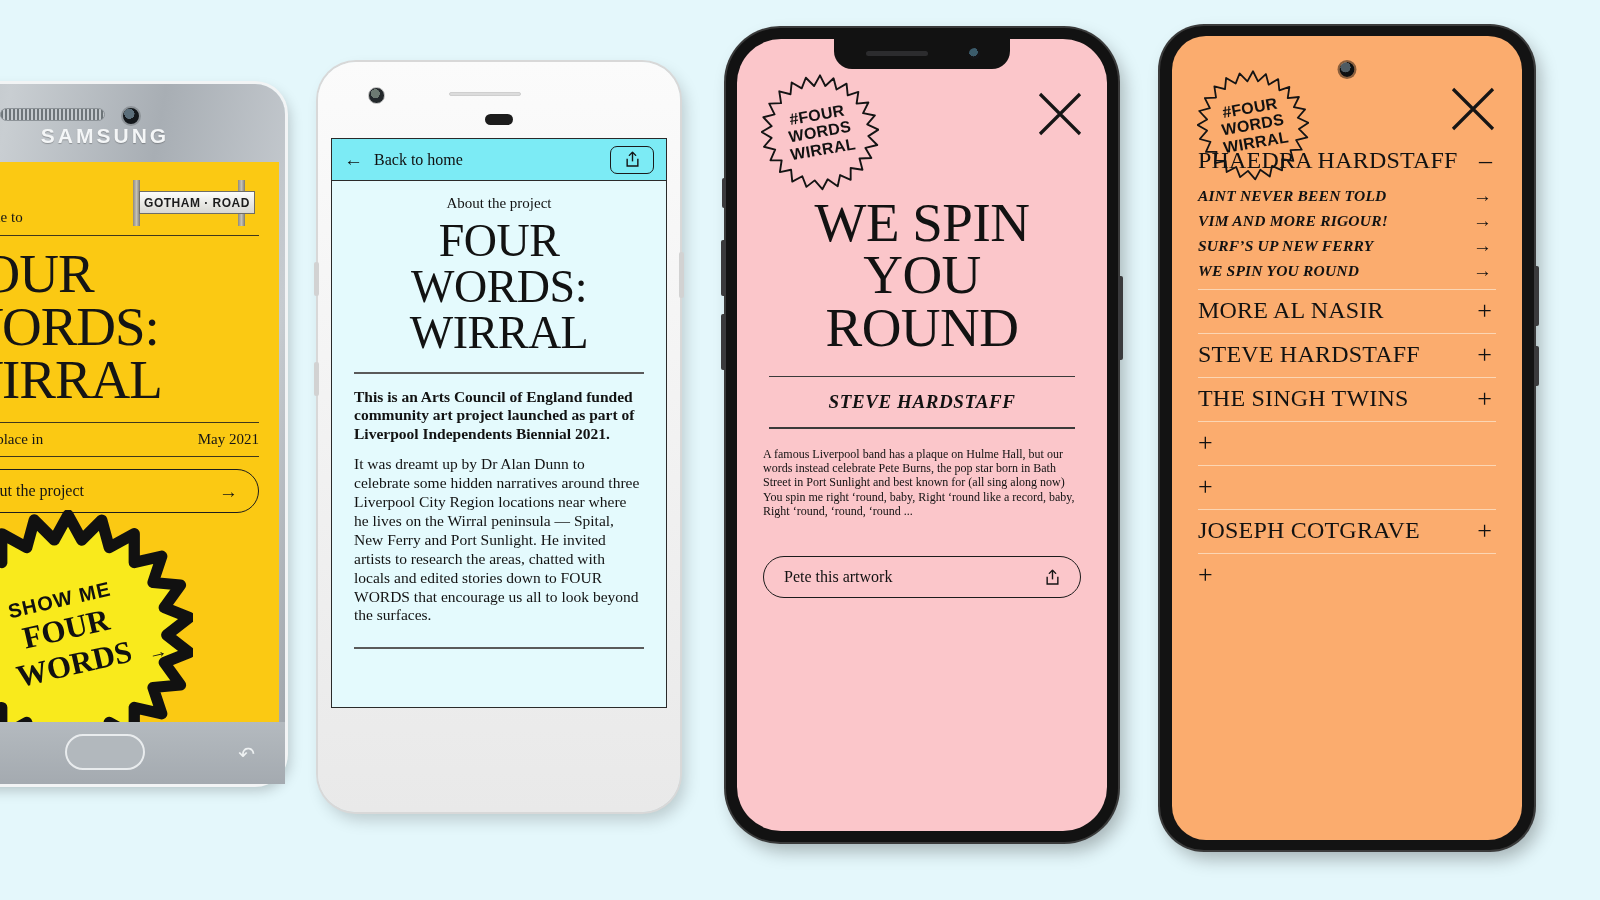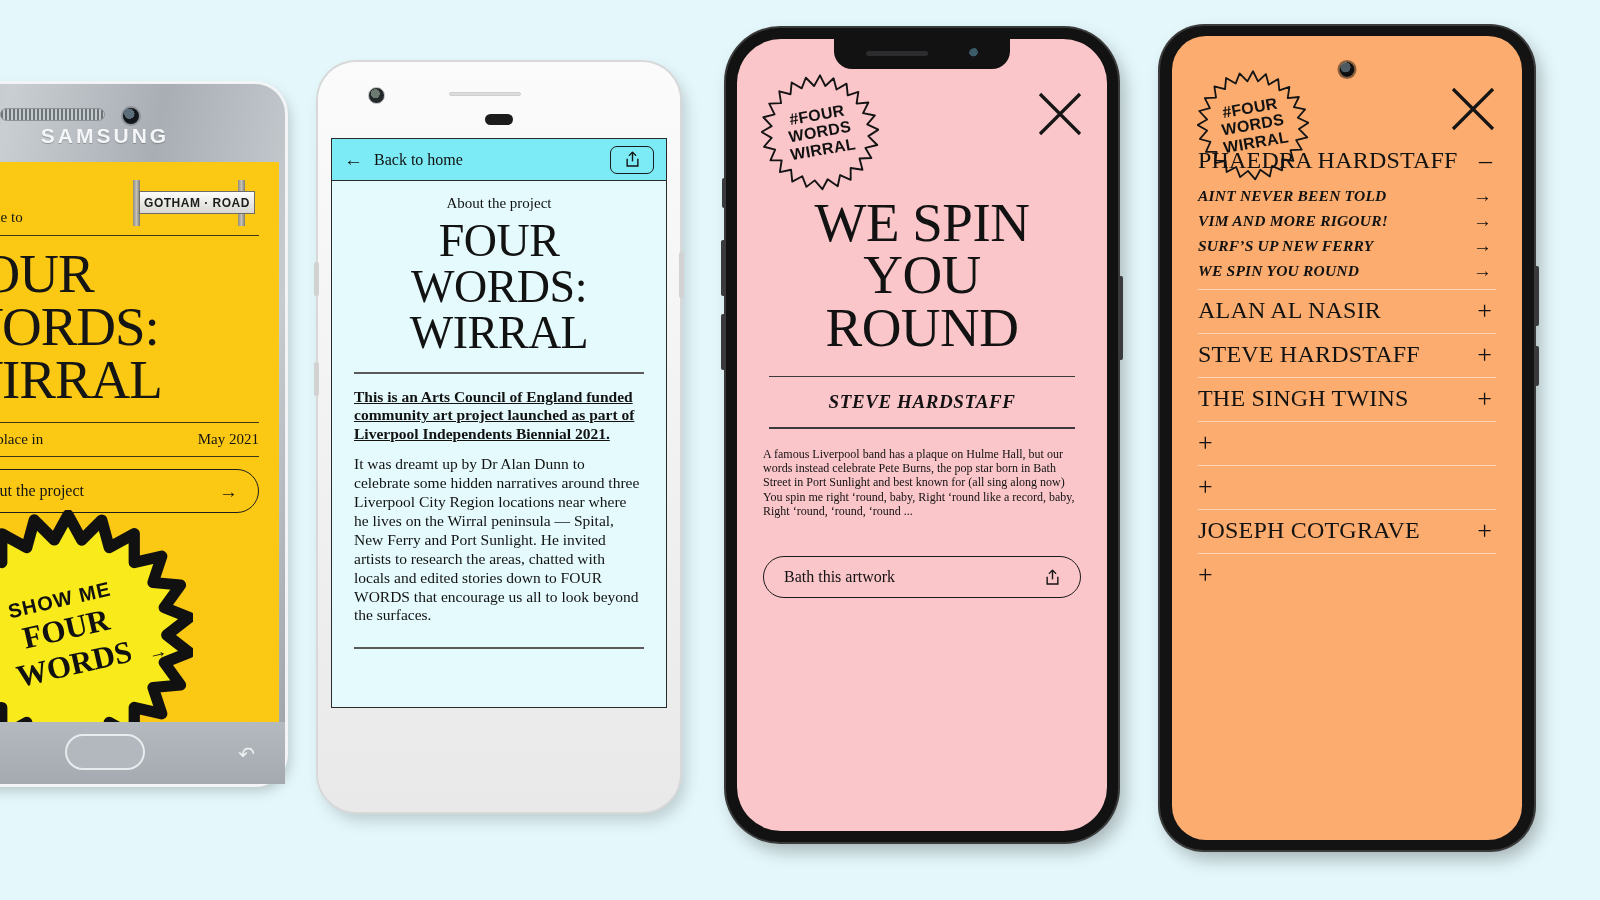--- a/index.html
+++ b/index.html
@@ -105,21 +105,21 @@
   }
   .p2-back { display:flex; align-items:center; gap:11px; font-size:16px; color:#101010; }
   .p2-share {
     width:44px; height:28px; border:1.5px solid #1b1b1b; border-radius:7px;
     display:flex; align-items:center; justify-content:center;
   }
   .p2-body { padding:14px 22px 0 22px; color:#121212; }
   .p2-kicker { text-align:center; font-size:15px; }
   .p2-title { text-align:center; font-size:46px; line-height:1.0; margin-top:6px; letter-spacing:-.5px; }
   .p2-hr { height:1.5px; background:#5a5a5a; margin:16px 0 14px 0; }
-  .p2-lead { font-weight:700; font-size:15.5px; line-height:1.22; margin-bottom:11px;text-decoration:underline; }
+  .p2-lead { font-weight:700; font-size:15.5px; line-height:1.22; margin-bottom:11px; }
   .p2-para { font-size:15.5px; line-height:1.22; }
   .p2-hr2 { height:1.5px; background:#5a5a5a; margin:22px 0 0 0; }
 
   
   #phone3 {
     left:726px; top:28px; width:392px; height:814px;
     background:#121212; border-radius:54px;
     box-shadow:0 0 0 2px #3a3a3a, 6px 9px 18px rgba(0,0,0,.28);
   }
   #phone3 .screen { left:11px; top:11px; width:370px; height:792px; background:#fbc6ca; border-radius:44px; }
@@ -312,21 +312,21 @@
           </svg>
         </div>
 
         <div class="p3-title">WE SPIN YOU ROUND</div>
         <div class="p3-hr"></div>
         <div class="p3-artist">STEVE HARDSTAFF</div>
         <div class="p3-hr2"></div>
         <div class="p3-para">A famous Liverpool band has a plaque on Hulme Hall, but our words instead celebrate Pete Burns, the pop star born in Bath Street in Port Sunlight and best known for (all sing along now) You spin me right ‘round, baby, Right ‘round like a record, baby, Right ‘round, ‘round, ‘round ...</div>
 
         <div class="p3-share">
-          <span>Bath this artwork</span>
+          <span>Pete this artwork</span>
           <svg width="15" height="17" viewBox="0 0 16 18">
             <path d="M8 1.5 L8 11" stroke="#151515" stroke-width="1.5" fill="none"></path>
             <path d="M4.6 4.6 L8 1.2 L11.4 4.6" stroke="#151515" stroke-width="1.5" fill="none" stroke-linecap="round" stroke-linejoin="round"></path>
             <path d="M2.3 8.2 L2.3 16 L13.7 16 L13.7 8.2" stroke="#151515" stroke-width="1.5" fill="none"></path>
           </svg>
         </div>
       </div>
     </div>
   </div>
 
@@ -372,21 +372,21 @@
               <div class="work-row">
                 <span class="work-title">SURF’S UP NEW FERRY</span>
                 <span class="work-arrow arrow-glyph">→</span>
               </div>
               <div class="work-row">
                 <span class="work-title">WE SPIN YOU ROUND</span>
                 <span class="work-arrow arrow-glyph">→</span>
               </div>
             </div>
             <div class="acc-row">
-              <div class="acc-name">ALAN AL NASIR</div>
+              <div class="acc-name">MORE AL NASIR</div>
               <div class="acc-sign">+</div>
             </div>
             <div class="acc-row">
               <div class="acc-name">STEVE HARDSTAFF</div>
               <div class="acc-sign">+</div>
             </div>
             <div class="acc-row">
               <div class="acc-name">THE SINGH TWINS</div>
               <div class="acc-sign">+</div>
             </div>

